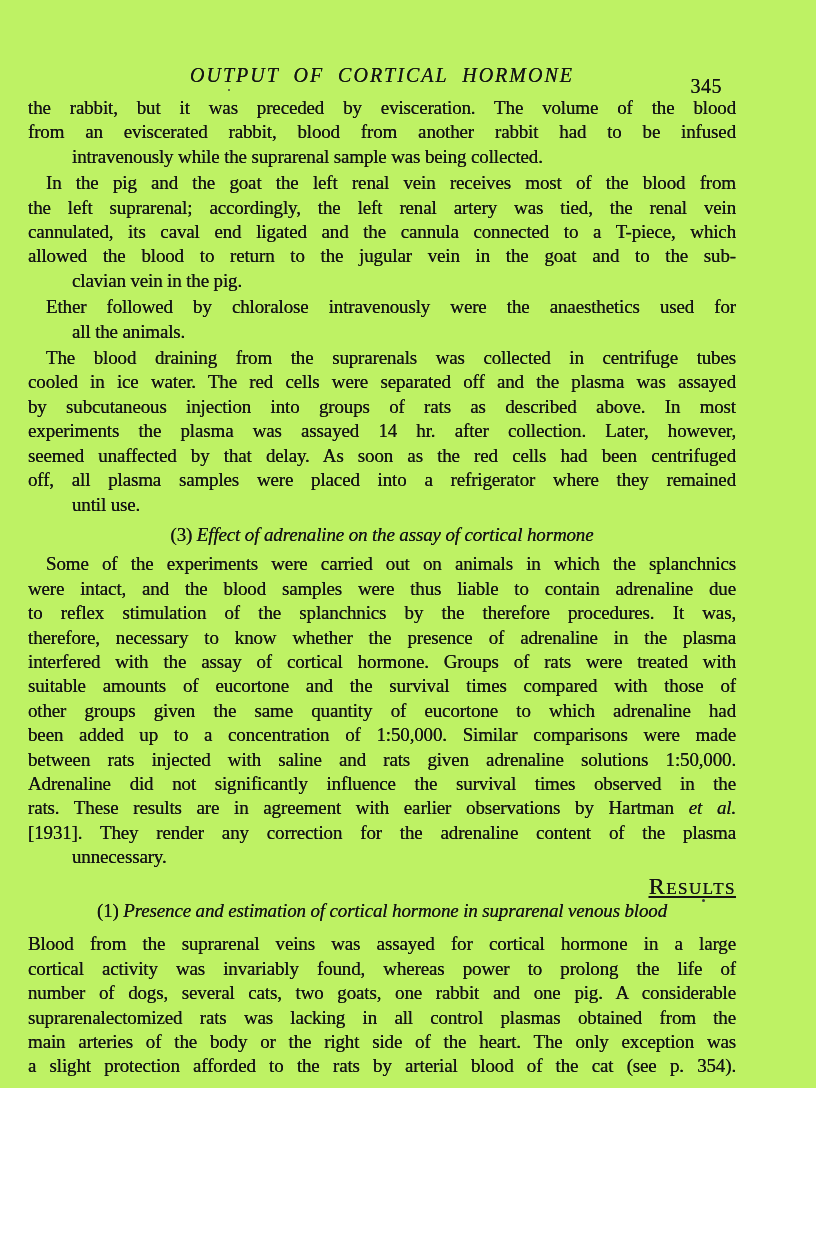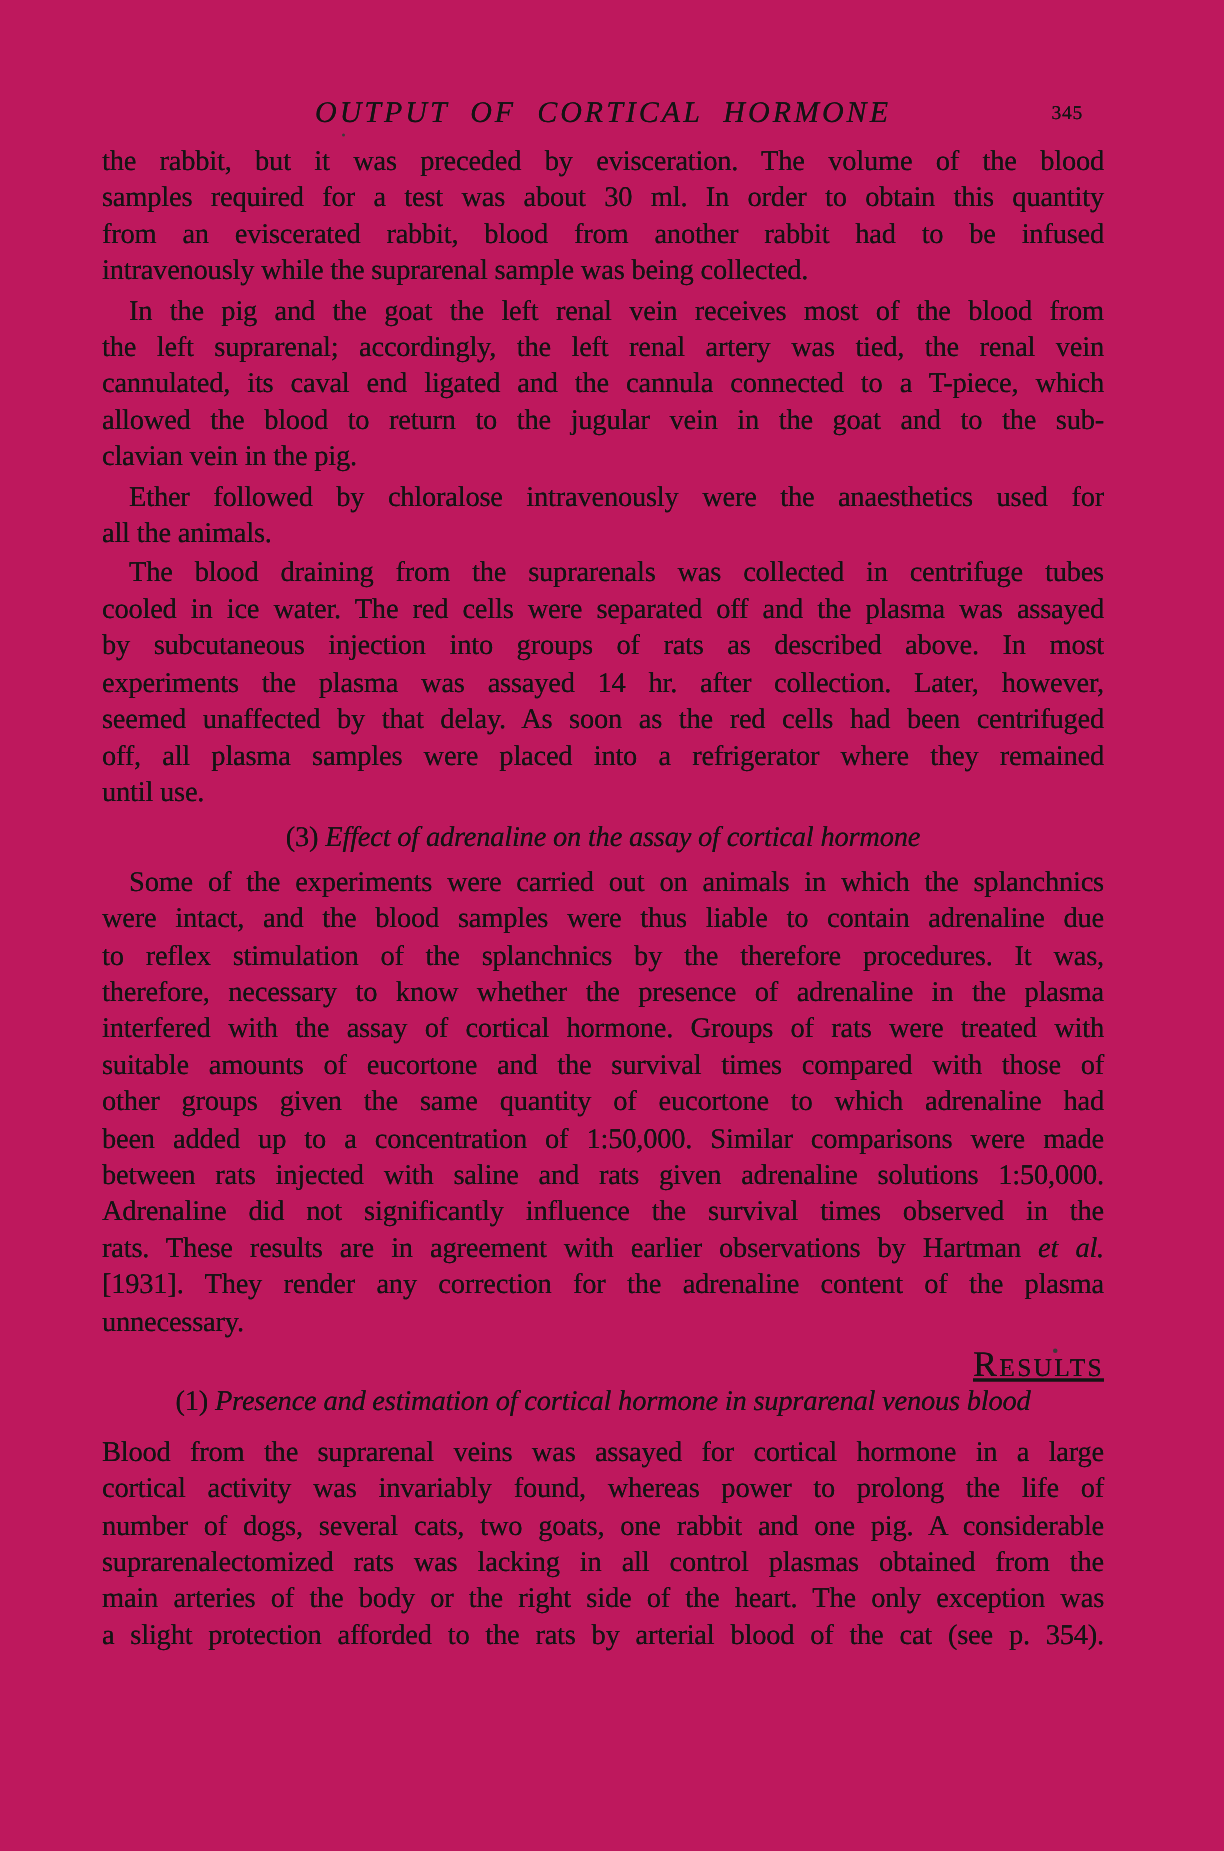--- a/index.html
+++ b/index.html
@@ -1,23 +1,23 @@
 <!DOCTYPE html>
 <html><head>
 <meta charset="utf-8">
 <style>
   html, body { margin: 0; padding: 0; background: #ffffff; }
   .page {
     position: relative;
     width: 816px;
-    height: 1234px;
+    height: 1088px;
     box-sizing: border-box;
-    background: #be185d;
+    background: #bef264;
     color: #141414;
-    padding: 63px 80px 0 68px;
+    padding: 63px 80px 0 28px;
     overflow: hidden;
     font-family: "Liberation Serif", "DejaVu Serif", serif;
     font-size: 19px;
     letter-spacing: -0.15px;
     text-shadow: 0 0 0.4px currentColor;
   }
   .running-head {
     position: relative;
     height: 24px;
     line-height: 24px;
@@ -26,28 +26,28 @@
   .head-title {
     font-style: italic;
     font-size: 20px;
     letter-spacing: 2px;
     word-spacing: 7px;
     white-space: nowrap;
   }
   .page-number {
     position: absolute;
     right: 14px;
-    top: 0;
-    font-size: 13px;
+    top: 11px;
+    font-size: 20px;
     letter-spacing: 0.5px;
   }
   .body-text { margin-top: 9px; }
   .line { line-height: 24.4px; min-height: 24.4px; }
   .just { text-align: justify; text-align-last: justify; }
-  .just.final { text-align-last: left; }
+  .just.final { text-align-last: left; margin-left: 44px; }
   .indent { text-indent: 18px; }
   .it { font-style: italic; }
   .block.paragraph { margin-top: 2px; }
   .block.paragraph:first-child { margin-top: 0; }
   .block.section-heading {
     text-align: center;
     margin-top: 6px;
     margin-bottom: 5px;
   }
   .block.results-heading {
@@ -72,21 +72,20 @@
 <body>
 
 <div class="page">
   <div class="running-head">
     <span class="head-title">OUTPUT OF CORTICAL HORMONE</span>
     <span class="page-number">345</span>
   </div>
   <div class="body-text">
       <div class="block paragraph">
         <div class="line just"><span>the rabbit, but it was preceded by evisceration. The volume of the blood</span></div>
-        <div class="line just"><span>samples required for a test was about 30 ml.  In order to obtain this quantity</span></div>
         <div class="line just"><span>from an eviscerated rabbit, blood from another rabbit had to be infused</span></div>
         <div class="line just final"><span>intravenously while the suprarenal sample was being collected.</span></div>
       </div>
       <div class="block paragraph">
         <div class="line just indent"><span>In the pig and the goat the left renal vein receives most of the blood from</span></div>
         <div class="line just"><span>the left suprarenal; accordingly, the left renal artery was tied, the renal vein</span></div>
         <div class="line just"><span>cannulated, its caval end ligated and the cannula connected to a T-piece, which</span></div>
         <div class="line just"><span>allowed the blood to return to the jugular vein in the goat and to the sub-</span></div>
         <div class="line just final"><span>clavian vein in the pig.</span></div>
       </div>

